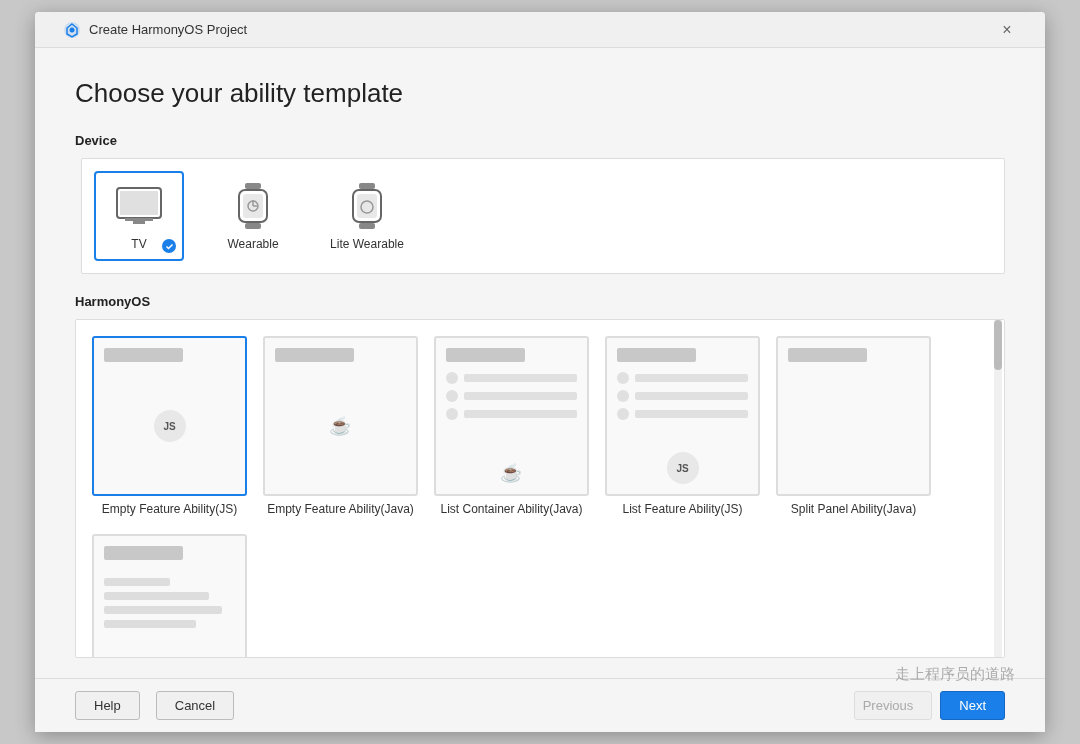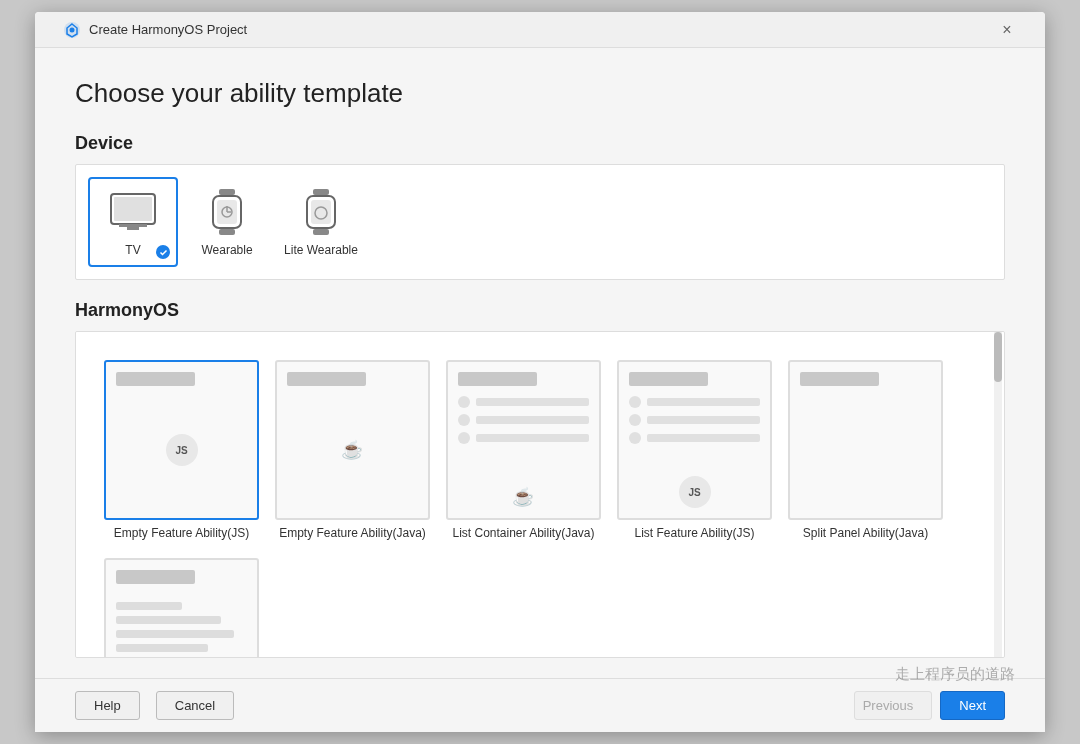--- a/index.html
+++ b/index.html
@@ -64,35 +64,36 @@
       display: flex;
       flex-direction: column;
     }
     .page-title {
       font-size: 26px;
       font-weight: 300;
       color: #222;
       margin-bottom: 24px;
     }
     .section-label {
-      font-size: 18px;
+      font-size: 13px;
       font-weight: 700;
       color: #222;
       margin-bottom: 10px;
     }
     .device-section {
       margin-bottom: 20px;
     }
     .device-container {
       border: 1px solid #ddd;
       background: #fff;
       border-radius: 2px;
       padding: 12px;
       display: flex;
-      gap: 4px;
+      gap: 24px;
+      margin-left: 6px;
     }
     .device-item {
       display: flex;
       flex-direction: column;
       align-items: center;
       width: 90px;
       cursor: pointer;
       padding: 8px 6px;
       border: 2px solid transparent;
       border-radius: 4px;
@@ -130,21 +131,21 @@
     .template-section {
       flex: 1;
       display: flex;
       flex-direction: column;
       overflow: hidden;
     }
     .template-container {
       border: 1px solid #ddd;
       background: #fff;
       border-radius: 2px;
-      padding: 28px;
+      padding: 16px;
       flex: 1;
       overflow-y: auto;
       overflow-x: hidden;
       position: relative;
     }
     .template-grid {
       display: flex;
       flex-wrap: wrap;
       gap: 16px;
     }

